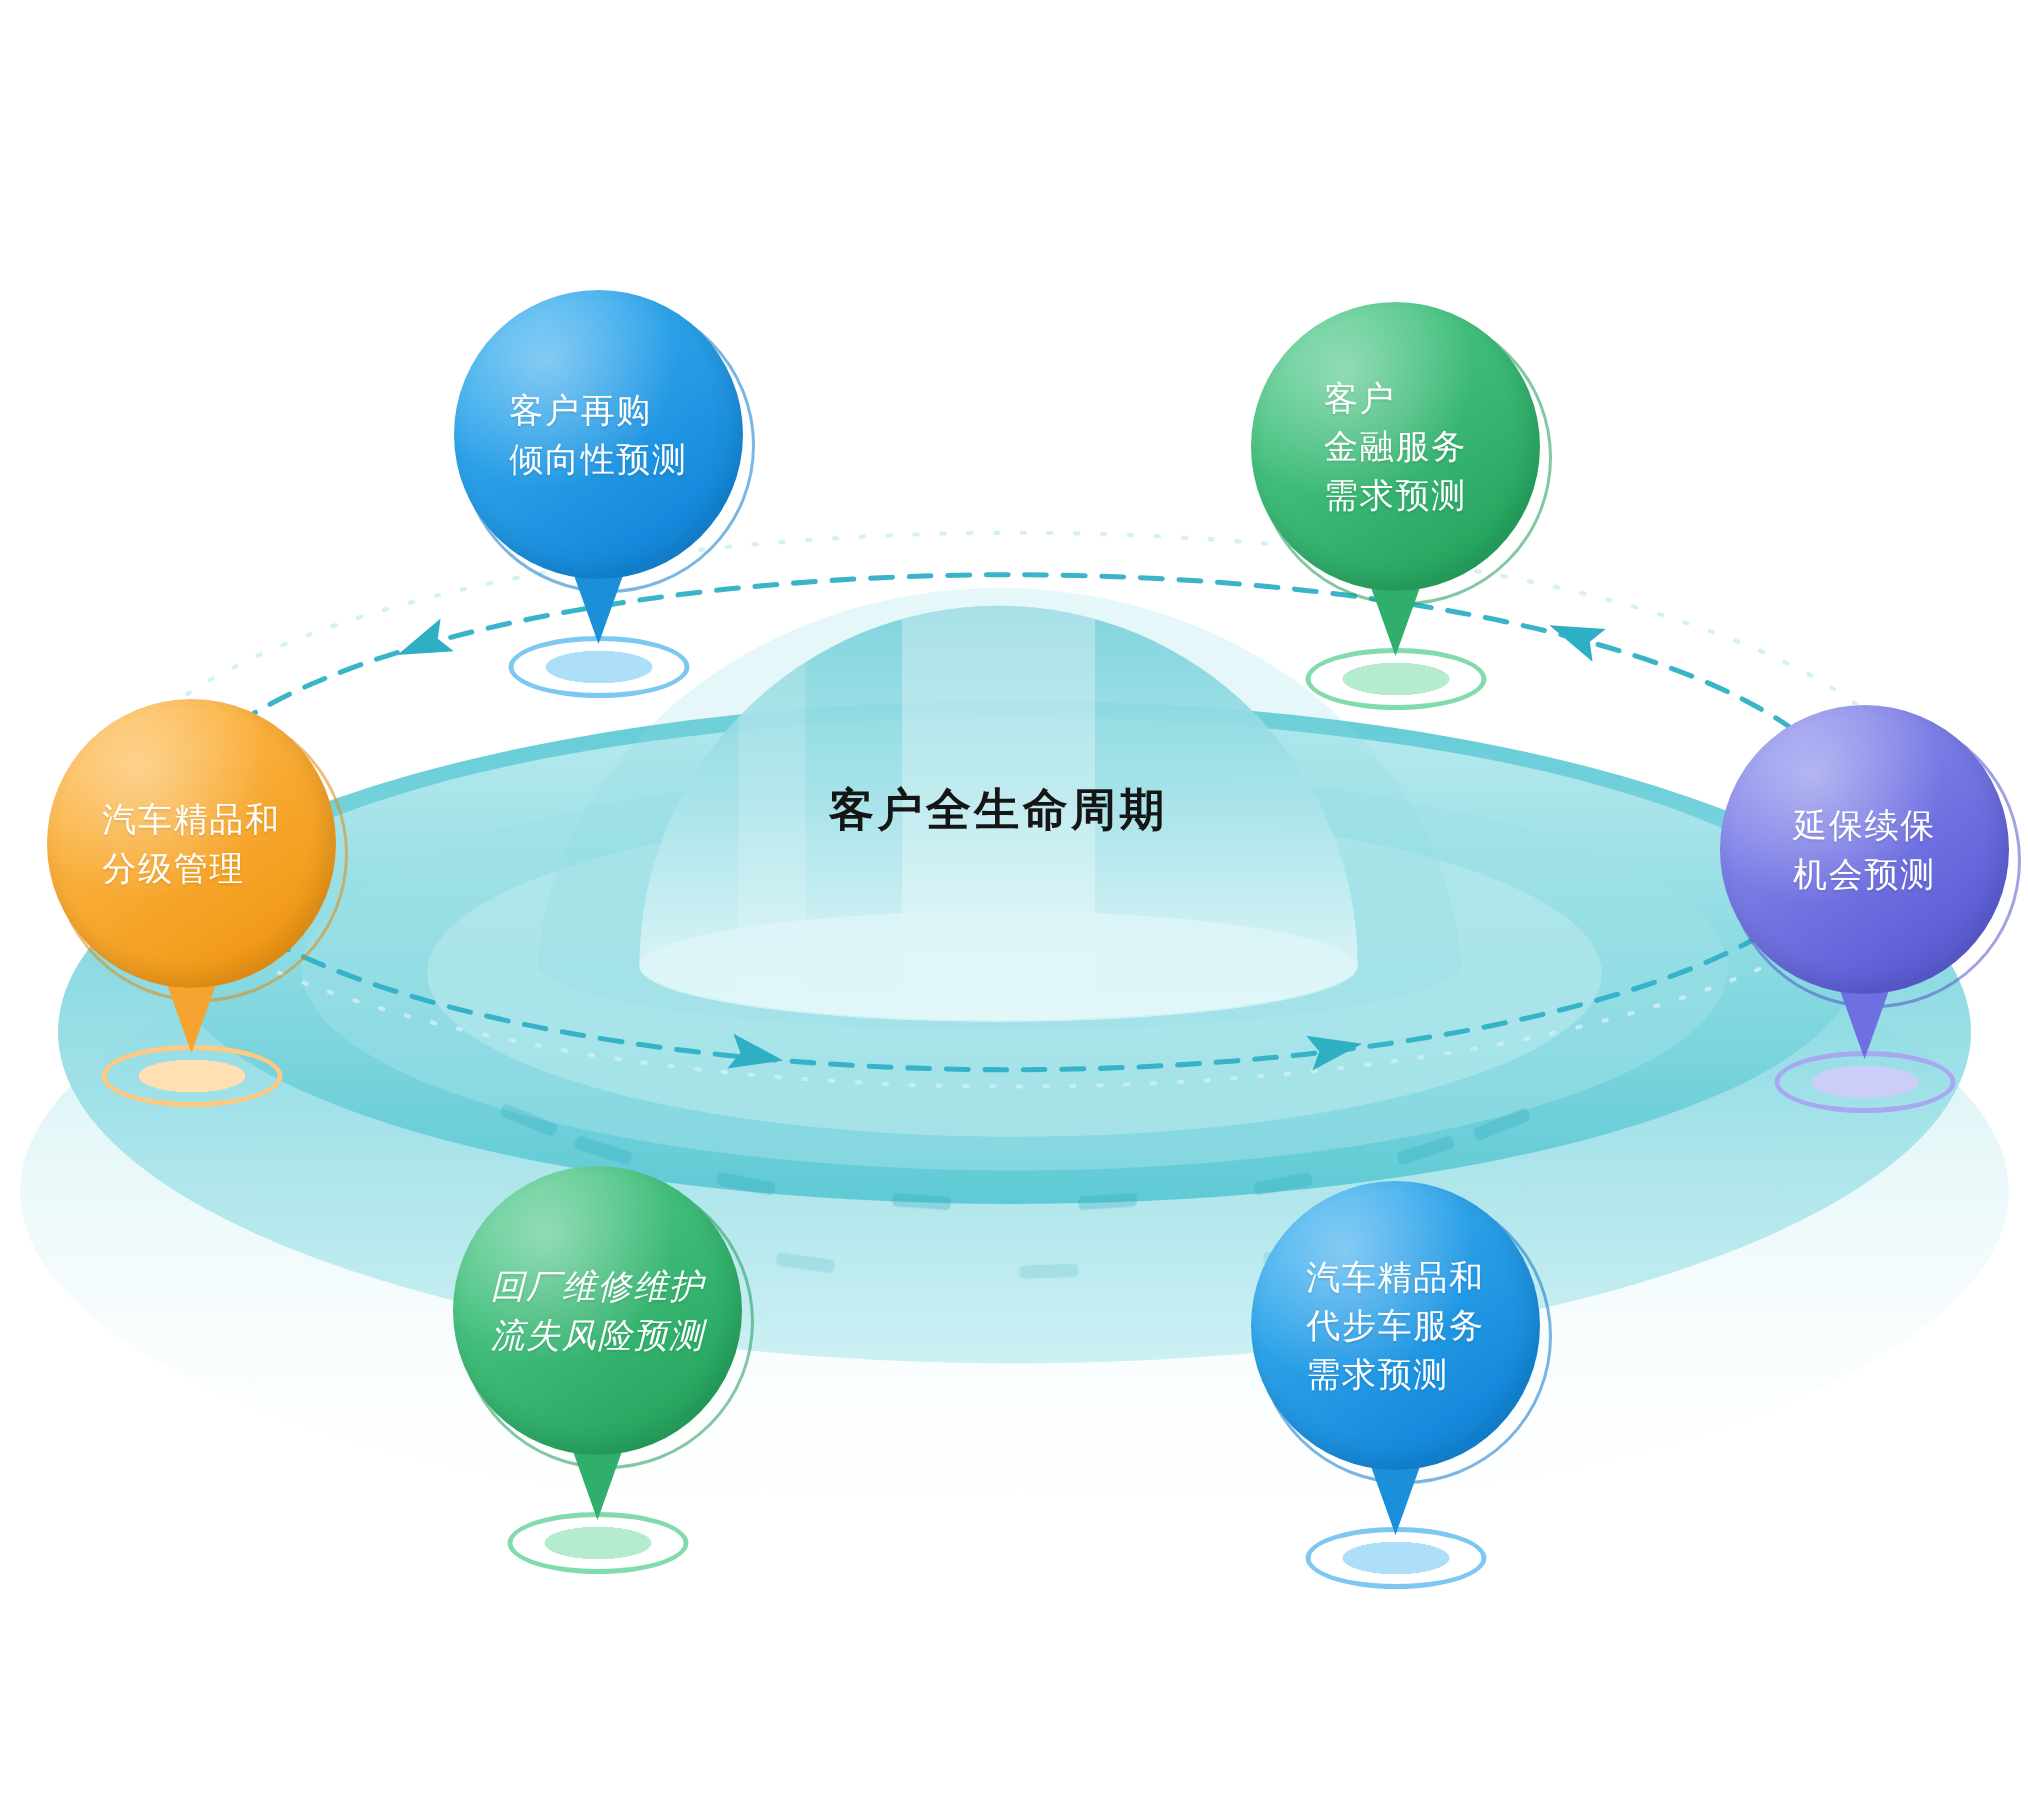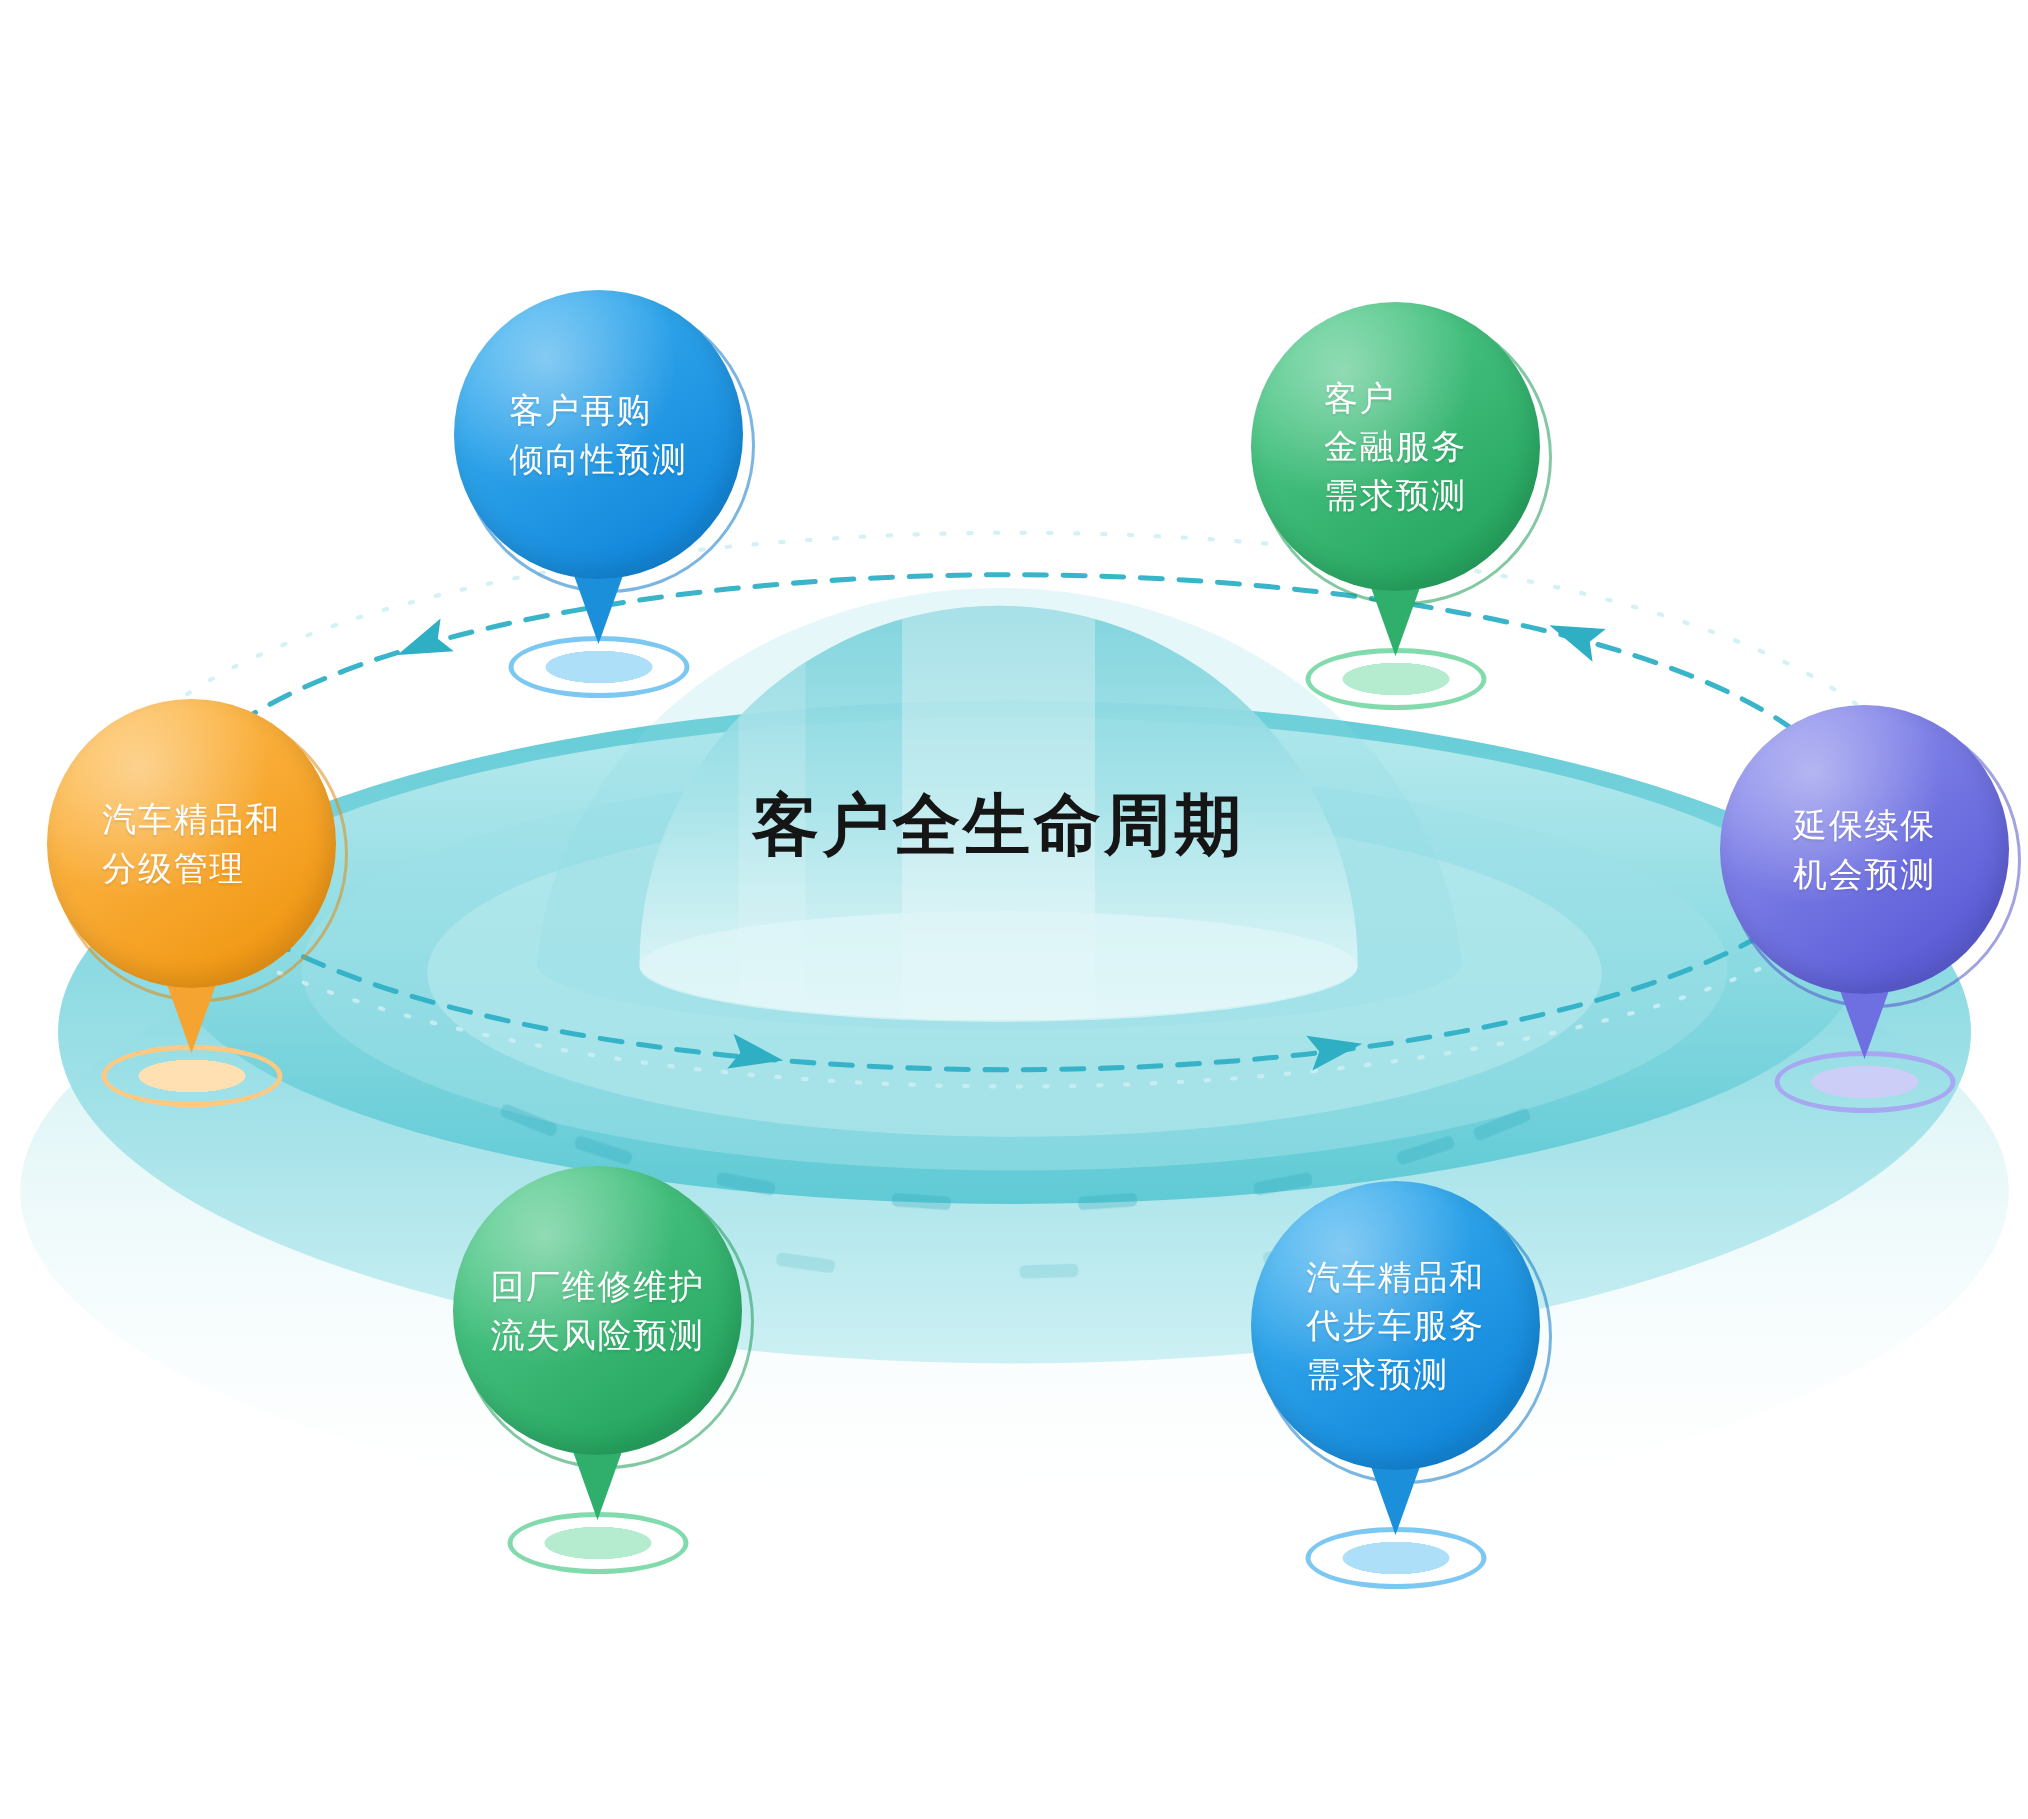--- a/index.html
+++ b/index.html
@@ -9,21 +9,21 @@
     background:#ffffff;
     overflow:hidden;
     font-family:"Liberation Sans","DejaVu Sans",sans-serif;
   }
   .scene-svg{position:absolute;left:0;top:0;z-index:0;}
 
   .diagram-title{
     position:absolute;left:537px;top:780px;width:923px;
     z-index:3;
     text-align:center;
-    font-size:67px;font-weight:700;color:#151515;
+    font-size:45px;font-weight:700;color:#151515;
     letter-spacing:3.4px;
   }
 
   
   .balloon{position:absolute;width:289px;height:403px;z-index:5;}
   .bubble{
     position:absolute;left:0;top:0;width:289px;height:289px;border-radius:50%;
     background:
       radial-gradient(circle at 32% 24%, rgba(255,255,255,.40), rgba(255,255,255,0) 44%),
       linear-gradient(145deg, var(--light) 6%, var(--main) 80%);
@@ -53,21 +53,21 @@
     position:relative;
     font-size:34px;line-height:1.42;font-weight:500;color:#ffffff;
     white-space:pre-line;letter-spacing:1.7px;
     text-shadow:0 1.7px 2.5px rgba(0,0,0,.10);
   }
 
   .pos-top-left    {left:454px; top:290px;}
   .pos-top-right   {left:1251px;top:302px;}
   .pos-left        {left:47px;  top:699px;}
   .pos-right       {left:1720px;top:705px;}
-  .pos-bottom-left {left:453px; top:1166px;}
+  .pos-bottom-left {left:453px; top:1166px;font-style:italic;}
   .pos-bottom-right{left:1251px;top:1181px;}
 </style>
 </head>
 <body>
 
 <div class="stage">
 
   <svg class="scene-svg" width="2029" height="1819" viewBox="0 0 2418 2168">
     <defs>
       <linearGradient id="gSkirt" x1="0" y1="0" x2="0" y2="1">

